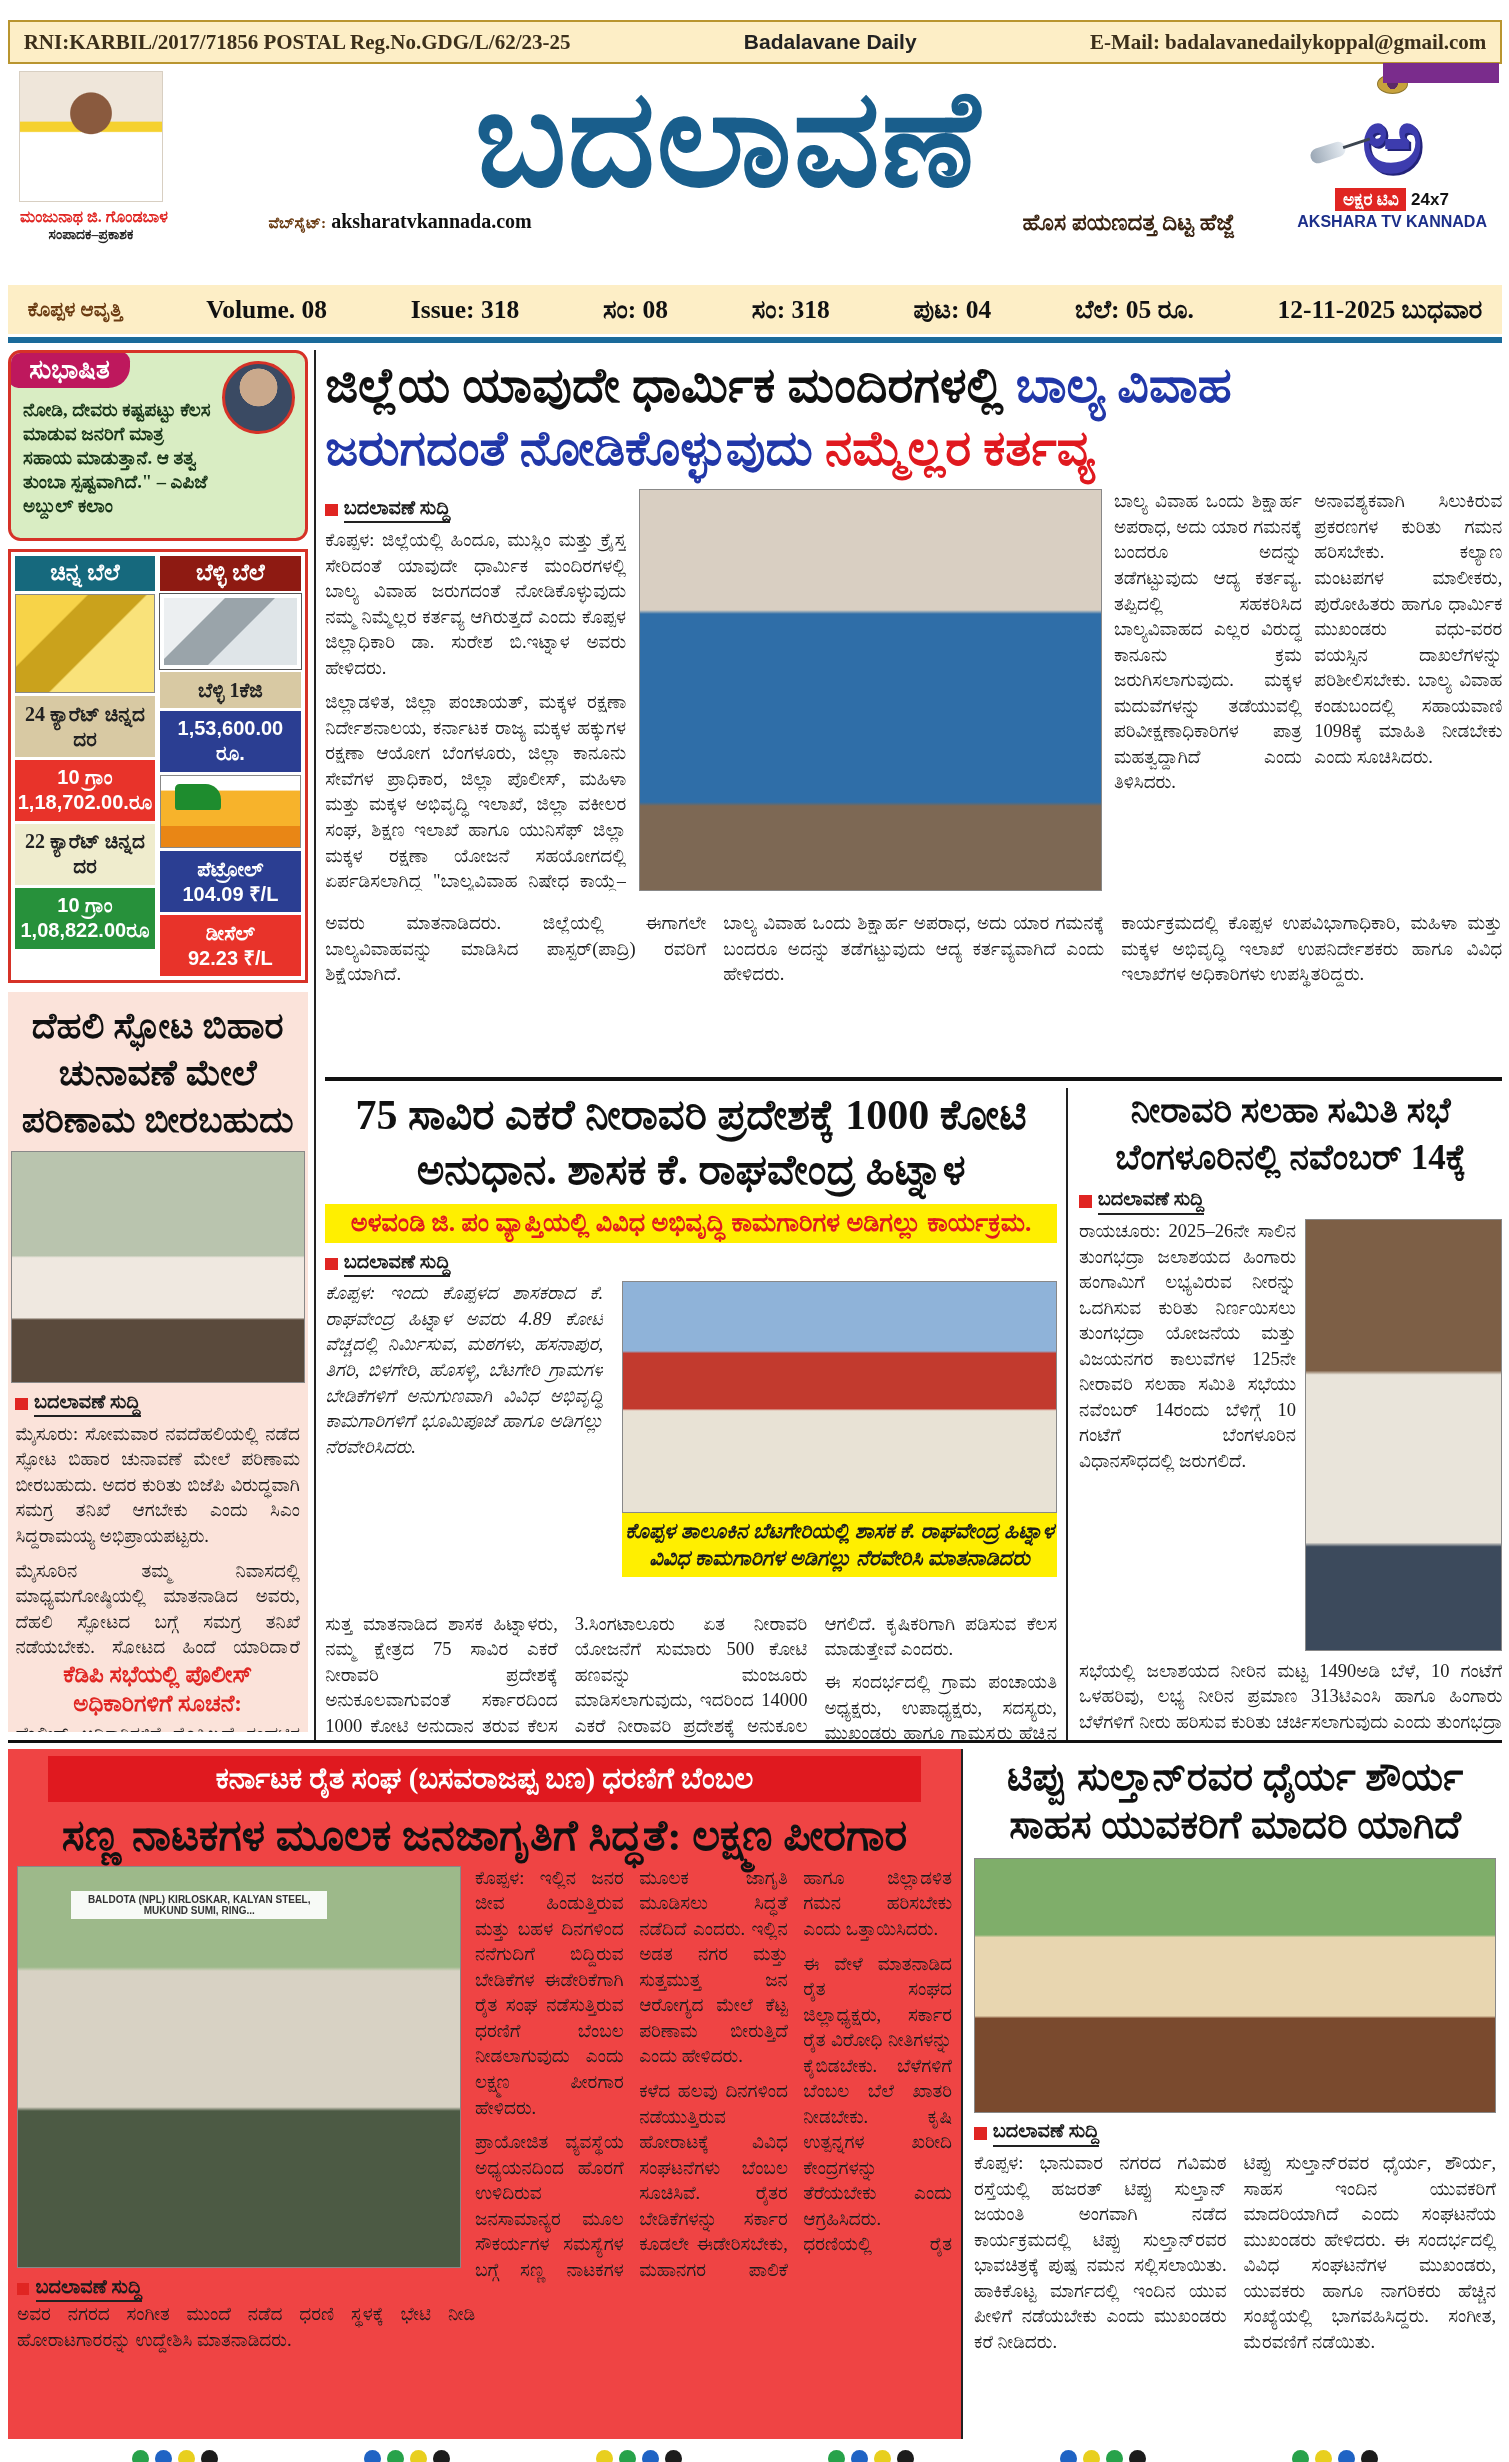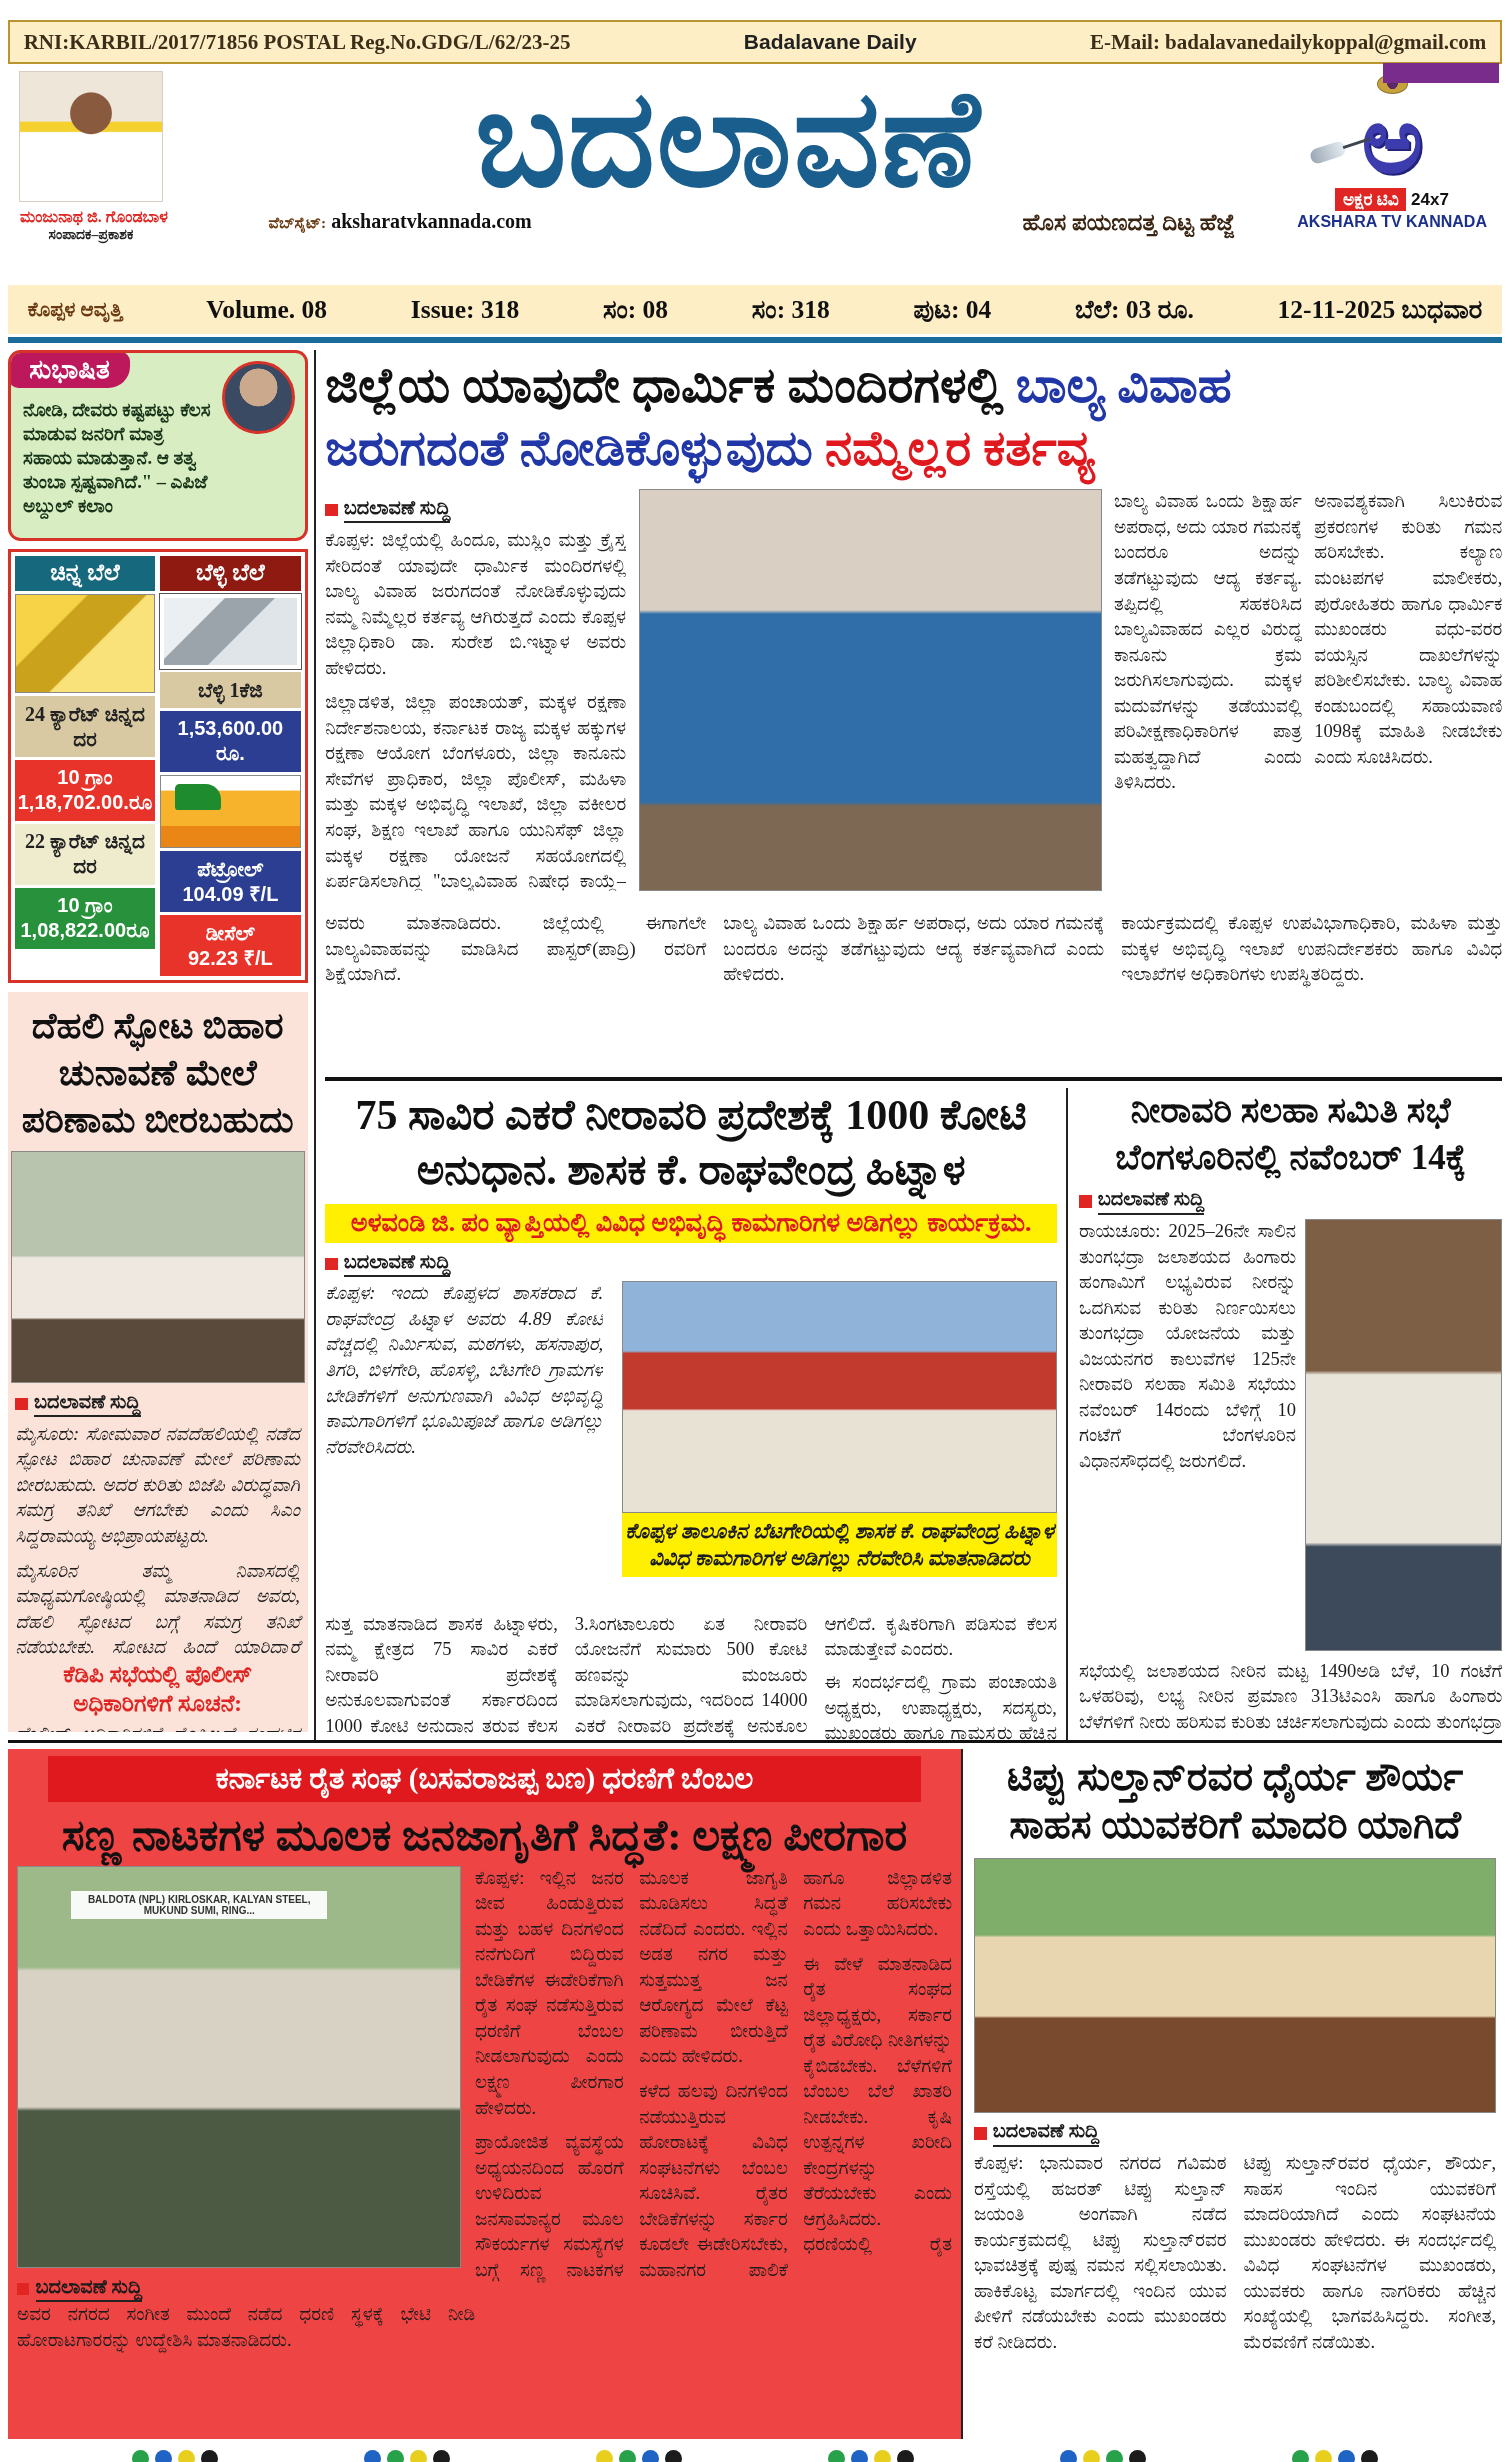--- a/index.html
+++ b/index.html
@@ -106,21 +106,21 @@
   .pbox.green { background:#27913b; color:#fff; font-family:"Liberation Sans", sans-serif; }
   .pbox.blue { background:#2b3e92; color:#fff; font-family:"Liberation Sans", sans-serif; }
 
   
   .delhi { margin-top:9.3px; background:#fbe3da; height:740px; overflow:hidden; }
   .delhi-headline { font-size:36px; font-weight:bold; text-align:center; line-height:1.3;
     padding:10.8px 4.6px 7.7px 4.6px; color:#111; }
   .delhi-photo { height:232px; margin:0 3.1px;
     background:linear-gradient(180deg,#b9c4ae 0 45%, #efe8e0 46% 72%, #5a4a3c 73% 100%); }
   .delhi .byline { padding-left:7.7px; }
-  .delhi .bodytext { padding:0 7.7px; height:232px;font-style:italic; }
+  .delhi .bodytext { padding:0 7.7px; height:232px; }
   .delhi-subhead { color:#e02522; font-weight:bold; text-align:center; font-size:23px;
     line-height:1.25; margin:7.7px 4.6px 3.1px 4.6px; }
 
   
   .main-headline { text-align:left; font-weight:bold; font-size:49px; line-height:1.28; padding:4.6px 0 1.5px 0; }
   .mh-black { color:#111; } .mh-blue { color:#2137a8; } .mh-red { color:#e0191f; }
   .main-toprow { display:flex; gap:12.4px; margin-top:7.7px; height:417px; }
   .main-col1 { width:301px; flex:none; }
   .main-photo { width:463px; flex:none; height:402px;
     background:
@@ -217,21 +217,21 @@
     </div>
   </div>
 
   <div class="dateline">
     <span class="kn">ಕೊಪ್ಪಳ ಆವೃತ್ತಿ</span>
     <span>Volume. 08</span>
     <span>Issue: 318</span>
     <span>ಸಂ: 08</span>
     <span>ಸಂ: 318</span>
     <span>ಪುಟ: 04</span>
-    <span>ಬೆಲೆ: 03 ರೂ.</span>
+    <span>ಬೆಲೆ: 05 ರೂ.</span>
     <span>12-11-2025 ಬುಧವಾರ</span>
   </div>
   <div class="bluerule"></div>
 
   <div class="content">
 
     <aside class="sidebar">
       <div class="subhashita">
         <div class="subh-tab">ಸುಭಾಷಿತ</div>
         <div class="subh-photo"></div>

